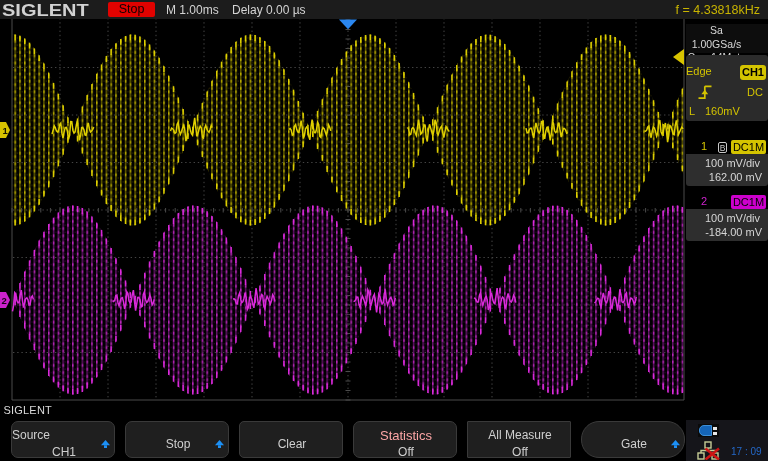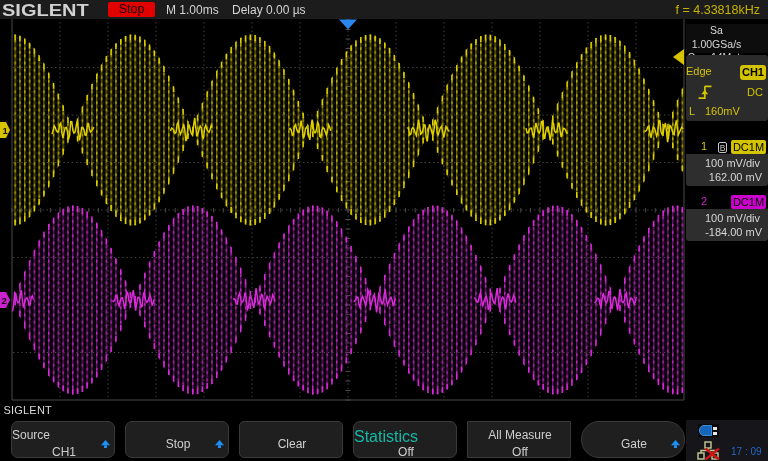--- a/index.html
+++ b/index.html
@@ -272,21 +272,21 @@
   <div class="abs" style="left:0;top:15px;width:104px;text-align:center;color:#cfcfcf;font-size:12px">Stop</div>
   <svg class="abs" style="left:89px;top:18px" width="9" height="8" viewBox="0 0 9 8">
       <polygon points="4.5,0 9,5.3 0,5.3" fill="#1c90f5"></polygon>
       <rect x="3" y="5.3" width="3" height="2.7" fill="#1c90f5"></rect>
     </svg>
 </div>
 <div class="abs" style="left:239px;top:421px;width:104px;height:37px;background:#1f1f1f;border:1px solid #3a3a3a;border-radius:5px;box-sizing:border-box">
   <div class="abs" style="left:0;top:15px;width:104px;text-align:center;color:#cfcfcf;font-size:12px">Clear</div>
 </div>
 <div class="abs" style="left:353px;top:421px;width:104px;height:37px;background:#1f1f1f;border:1px solid #3a3a3a;border-radius:7px;box-sizing:border-box">
-  <div class="abs" style="left:0;top:5.5px;width:104px;color:#14b8a6;font-size:16px">Statistics</div>
+  <div class="abs" style="left:0;top:5.5px;width:104px;text-align:center;color:#fca5a5;font-size:13px">Statistics</div>
   <div class="abs" style="left:0;top:23px;width:104px;text-align:center;color:#cfcfcf;font-size:12px">Off</div>
 </div>
 <div class="abs" style="left:467px;top:421px;width:104px;height:37px;background:#1f1f1f;border:1px solid #3a3a3a;border-radius:1px;box-sizing:border-box">
   <div class="abs" style="left:0;top:5.5px;width:104px;text-align:center;color:#cfcfcf;font-size:12px">All Measure</div>
   <div class="abs" style="left:0;top:23px;width:104px;text-align:center;color:#cfcfcf;font-size:12px">Off</div>
 </div>
 <div class="abs" style="left:581px;top:421px;width:104px;height:37px;background:#1f1f1f;border:1px solid #3a3a3a;border-radius:18px;box-sizing:border-box">
   <div class="abs" style="left:0;top:15px;width:104px;text-align:center;color:#cfcfcf;font-size:12px">Gate</div>
   <svg class="abs" style="left:89px;top:18px" width="9" height="8" viewBox="0 0 9 8">
       <polygon points="4.5,0 9,5.3 0,5.3" fill="#1c90f5"></polygon>

